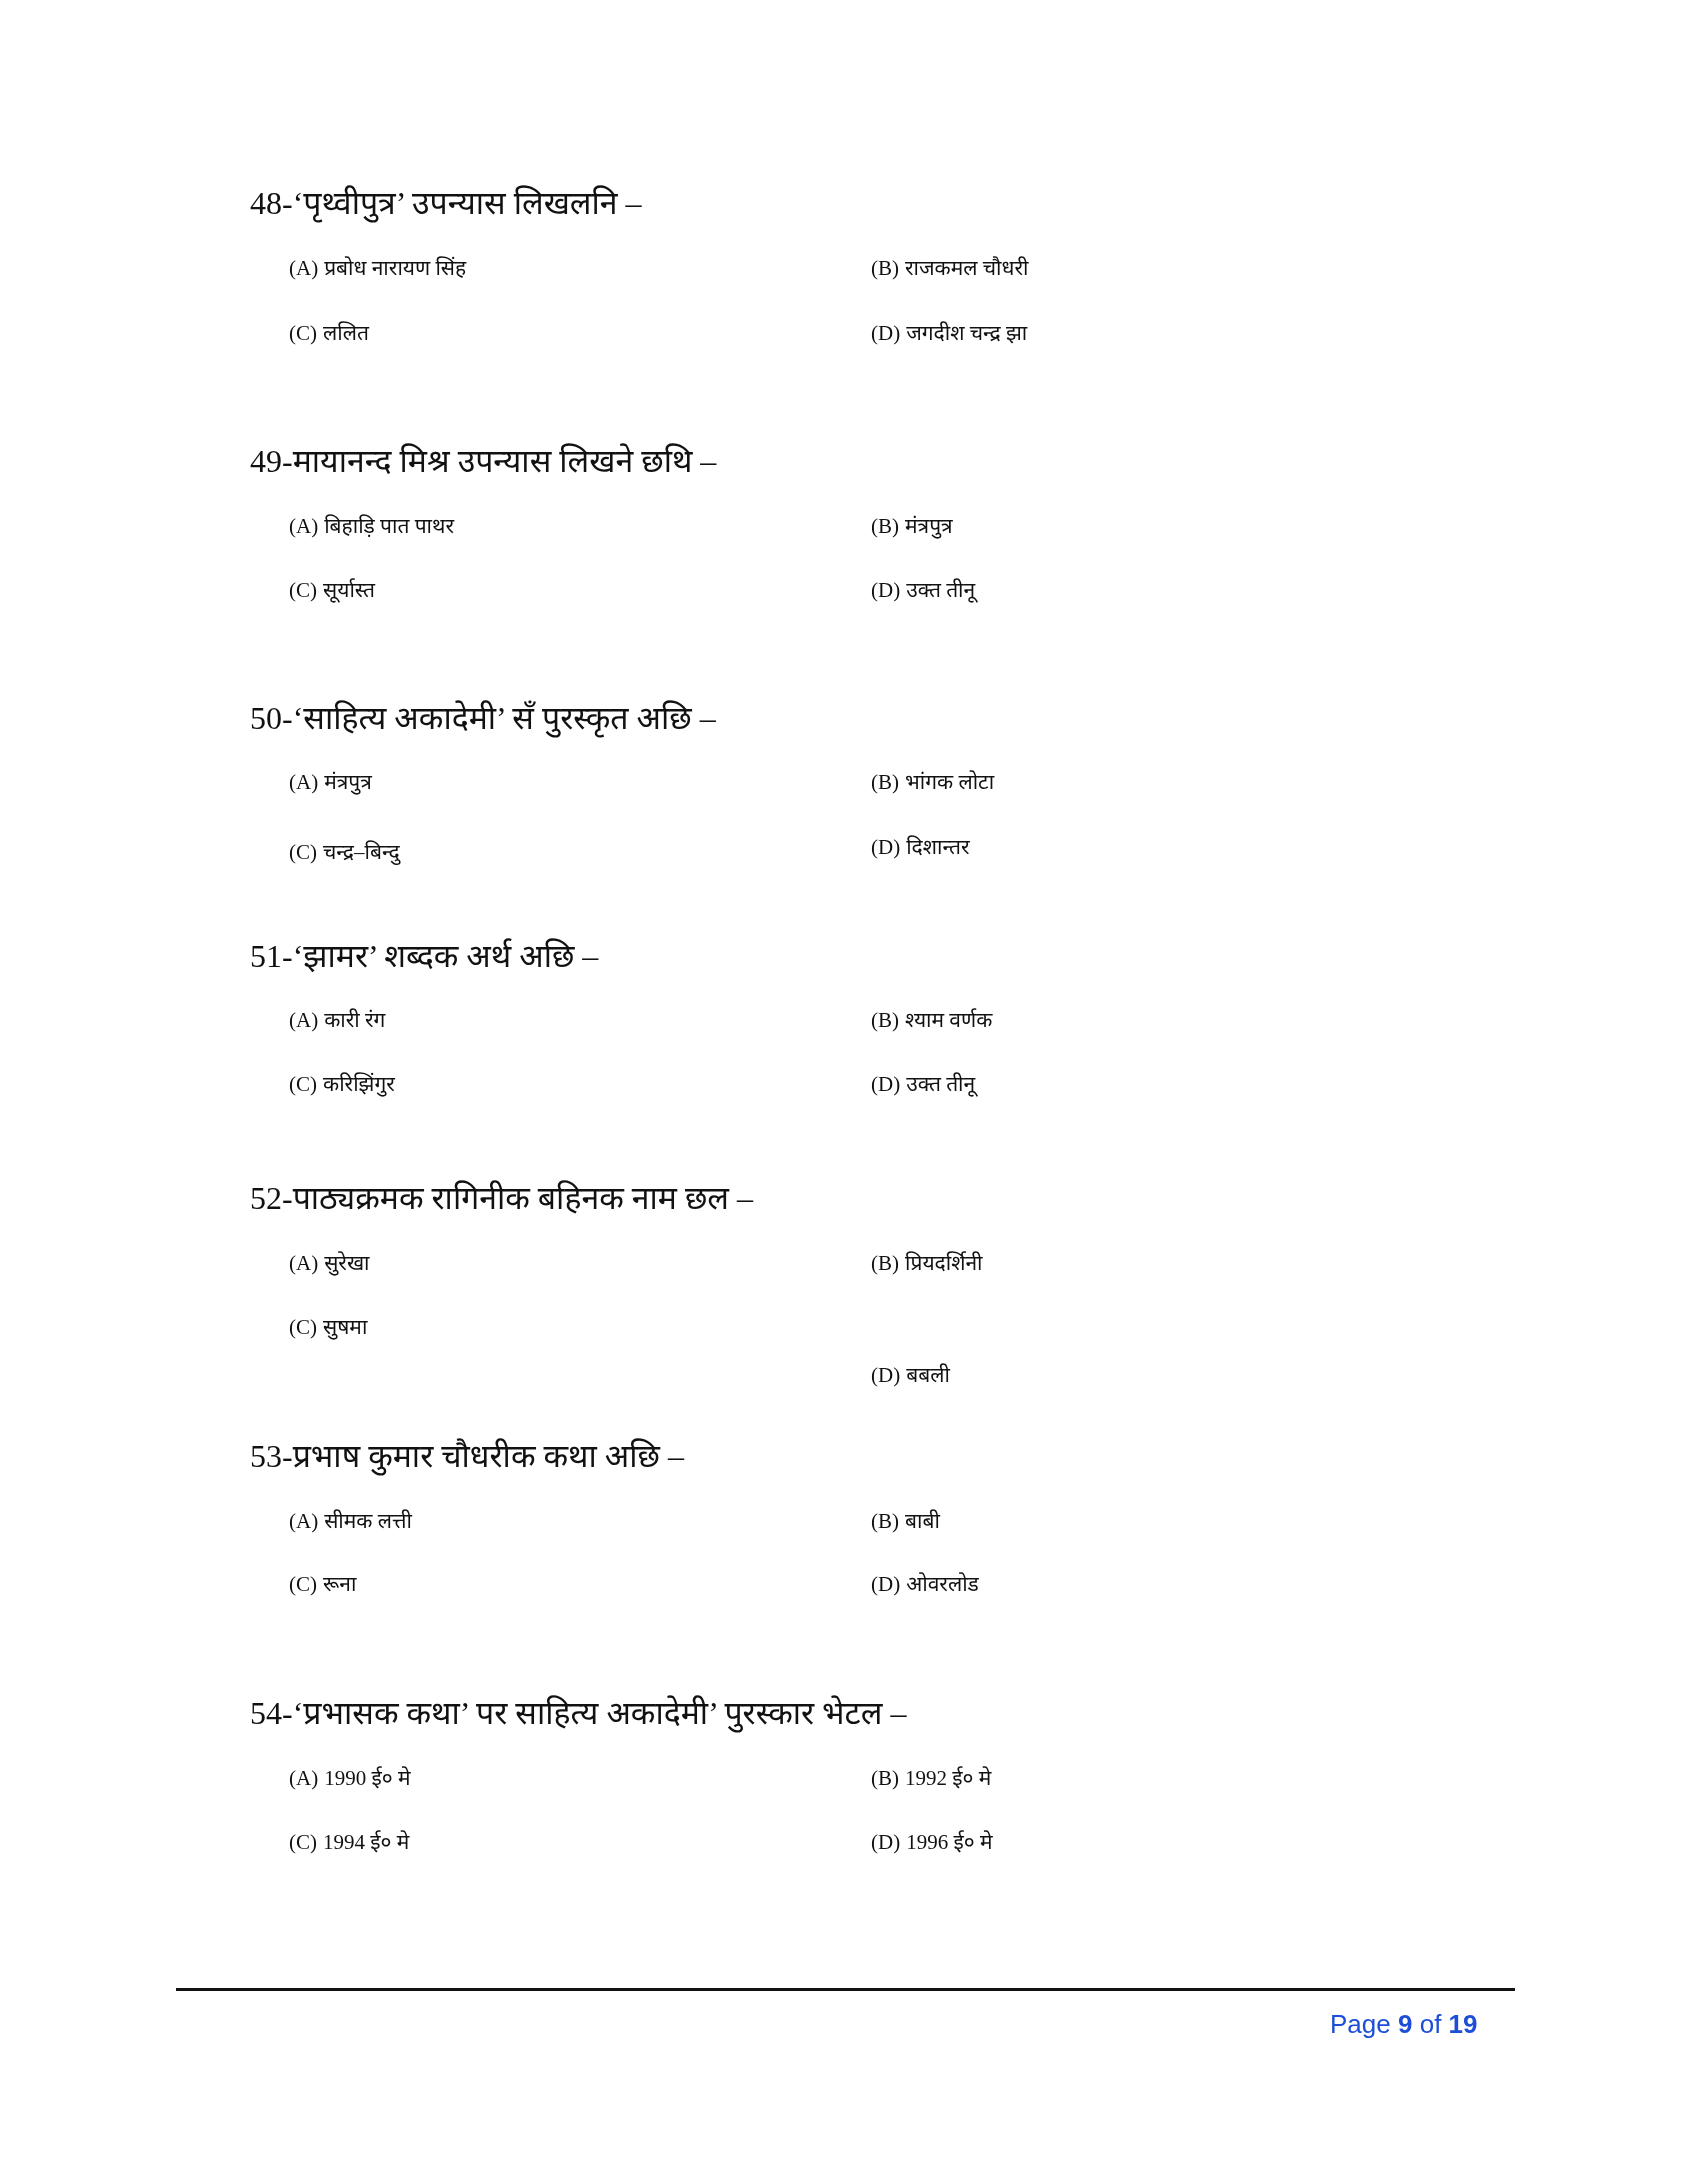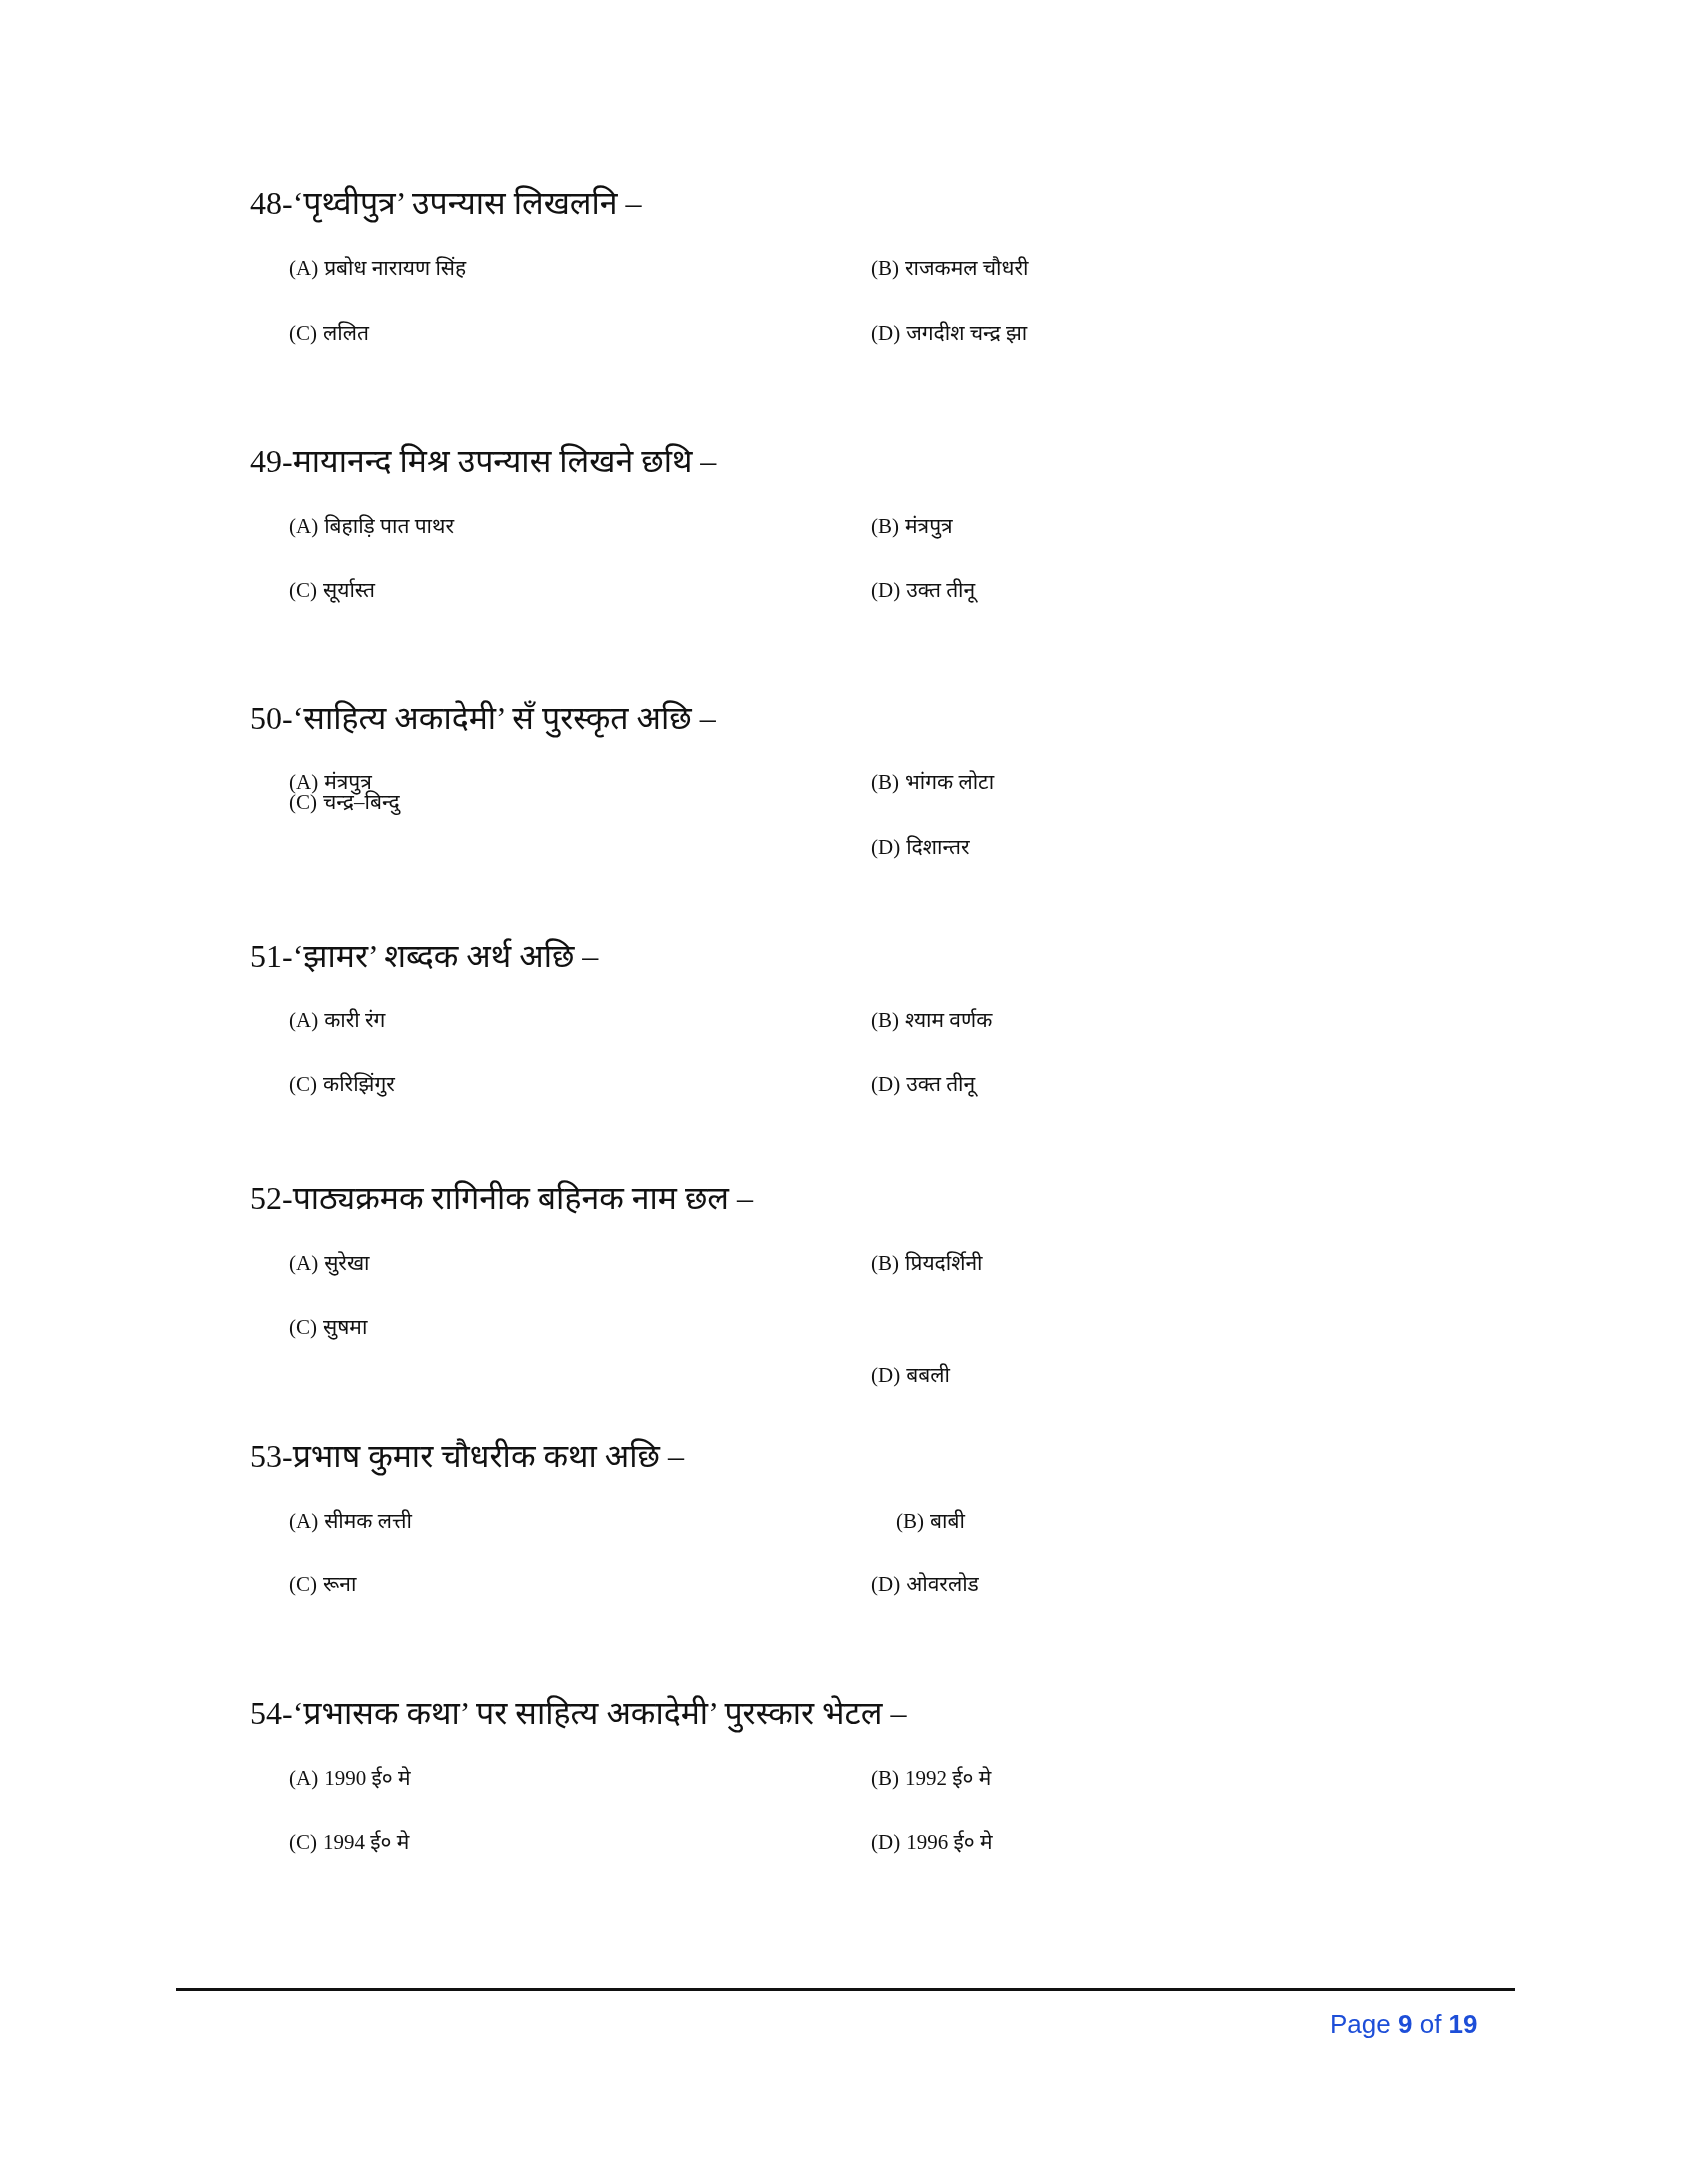--- a/index.html
+++ b/index.html
@@ -32,21 +32,21 @@
 <div class="opt left" style="top:506px;"><span class="lbl">(A)</span><span>बिहाड़ि पात पाथर</span></div>
 <div class="opt right" style="top:506px;"><span class="lbl">(B)</span><span>मंत्रपुत्र</span></div>
 <div class="opt left" style="top:570px;"><span class="lbl">(C)</span><span>सूर्यास्त</span></div>
 <div class="opt right" style="top:570px;"><span class="lbl">(D)</span><span>उक्त तीनू</span></div>
 
 <div class="q" style="top:698px;">
   <span>50-</span><span>‘साहित्य अकादेमी’ सँ पुरस्कृत अछि –</span>
 </div>
 <div class="opt left" style="top:762px;"><span class="lbl">(A)</span><span>मंत्रपुत्र</span></div>
 <div class="opt right" style="top:762px;"><span class="lbl">(B)</span><span>भांगक लोटा</span></div>
-<div class="opt left" style="top:782px;"><span class="lbl">(C)</span><span>चन्द्र–बिन्दु</span></div>
+<div class="opt left" style="top:832px;"><span class="lbl">(C)</span><span>चन्द्र–बिन्दु</span></div>
 <div class="opt right" style="top:827px;"><span class="lbl">(D)</span><span>दिशान्तर</span></div>
 
 <div class="q" style="top:936px;">
   <span>51-</span><span>‘झामर’ शब्दक अर्थ अछि –</span>
 </div>
 <div class="opt left" style="top:1000px;"><span class="lbl">(A)</span><span>कारी रंग</span></div>
 <div class="opt right" style="top:1000px;text-align:right;"><span class="lbl">(B)</span><span>श्याम वर्णक</span></div>
 <div class="opt left" style="top:1064px;"><span class="lbl">(C)</span><span>करिझिंगुर</span></div>
 <div class="opt right" style="top:1064px;"><span class="lbl">(D)</span><span>उक्त तीनू</span></div>
 
@@ -55,21 +55,21 @@
 </div>
 <div class="opt left" style="top:1243px;"><span class="lbl">(A)</span><span>सुरेखा</span></div>
 <div class="opt right" style="top:1243px;"><span class="lbl">(B)</span><span>प्रियदर्शिनी</span></div>
 <div class="opt left" style="top:1307px;"><span class="lbl">(C)</span><span>सुषमा</span></div>
 <div class="opt right" style="top:1307px;margin-top:48px;"><span class="lbl">(D)</span><span>बबली</span></div>
 
 <div class="q" style="top:1436px;">
   <span>53-</span><span>प्रभाष कुमार चौधरीक कथा अछि –</span>
 </div>
 <div class="opt left" style="top:1501px;"><span class="lbl">(A)</span><span>सीमक लत्ती</span></div>
-<div class="opt right" style="top:1501px;margin-left:25px;"><span class="lbl">(B)</span><span>बाबी</span></div>
+<div class="opt right" style="top:1501px;"><span class="lbl">(B)</span><span>बाबी</span></div>
 <div class="opt left" style="top:1564px;"><span class="lbl">(C)</span><span>रूना</span></div>
 <div class="opt right" style="top:1564px;"><span class="lbl">(D)</span><span>ओवरलोड</span></div>
 
 <div class="q" style="top:1693px;">
   <span>54-</span><span>‘प्रभासक कथा’ पर साहित्य अकादेमी’ पुरस्कार भेटल –</span>
 </div>
 <div class="opt left" style="top:1758px;"><span class="lbl">(A)</span><span>1990 ई० मे</span></div>
 <div class="opt right" style="top:1758px;"><span class="lbl">(B)</span><span>1992 ई० मे</span></div>
 <div class="opt left" style="top:1822px;"><span class="lbl">(C)</span><span>1994 ई० मे</span></div>
 <div class="opt right" style="top:1822px;"><span class="lbl">(D)</span><span>1996 ई० मे</span></div>

